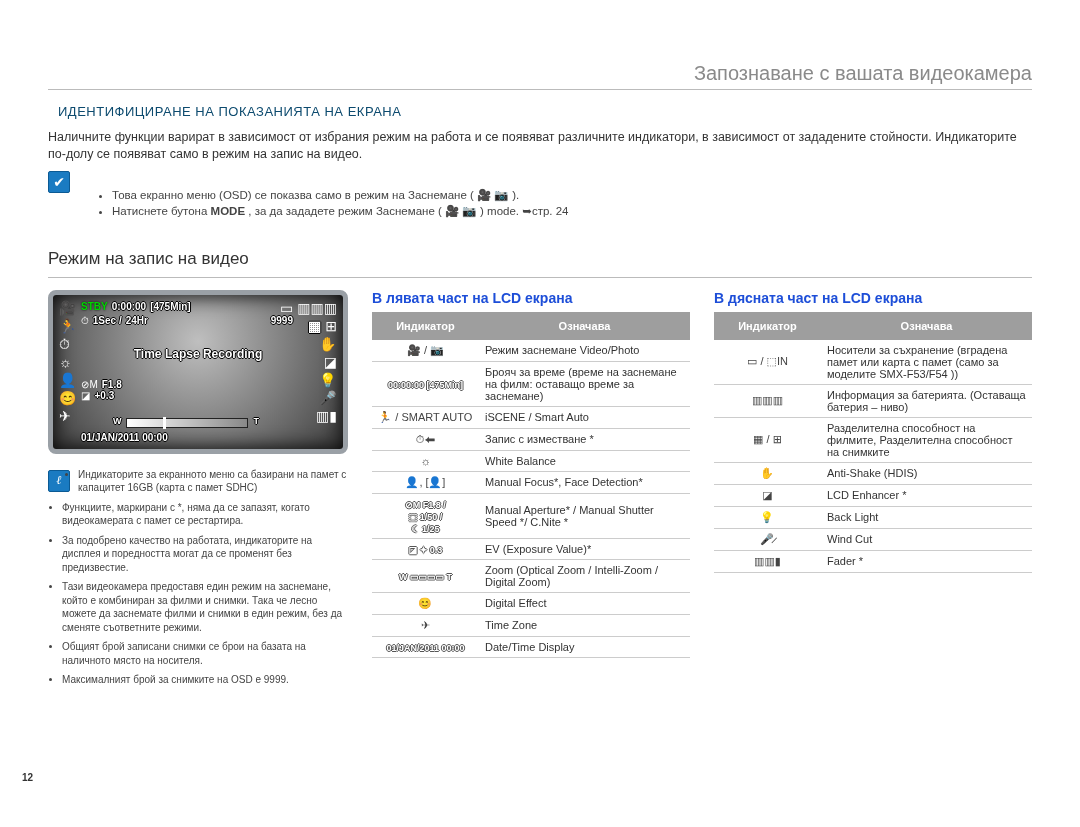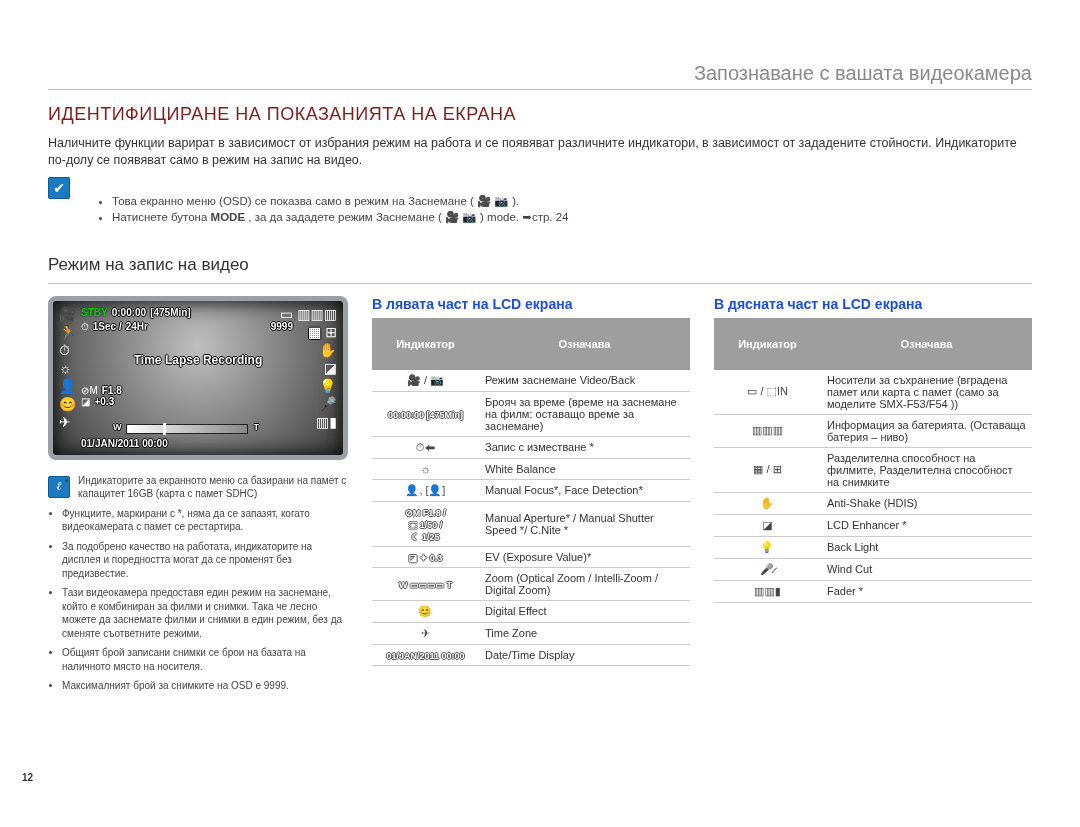--- a/index.html
+++ b/index.html
@@ -22,24 +22,24 @@
     font-size: 20px;
     color: #8a8a8a;
     padding-bottom: 4px;
   }
   hr.top {
     border: none;
     border-top: 1px solid #bbb;
     margin: 0 0 14px 0;
   }
   h1.section-title {
-    font-size: 18px;
+    font-size: 13px;
     font-weight: 500;
-    color: #7f1d1d;
-    margin: 0 0 10px 0;
+    color: #0c4a6e;
+    margin: 0 0 10px 10px;
     letter-spacing: .5px;
   }
   p.intro {
     font-size: 12.5px;
     color: #333;
     margin: 0 0 8px 0;
     line-height: 1.35;
   }
   .tip-row {
     display: flex;
@@ -141,21 +141,21 @@
   }
   table.ind {
     width: 100%;
     border-collapse: collapse;
     font-size: 11px;
   }
   table.ind th {
     background: #9e9e9e;
     color: #fff;
     font-weight: bold;
-    padding: 20px 6px;
+    padding: 8px 6px;
     text-align: center;
     font-size: 11px;
   }
   table.ind td {
     border-bottom: 1px solid #ccc;
     padding: 4px 6px;
     vertical-align: middle;
     color:#333;
   }
   table.ind td.ic { text-align:center; width:95px; font-size:11px; color:#444; }
@@ -284,25 +284,29 @@
       <table class="ind">
         <thead>
             <tr>
           <th>Индикатор</th>
           <th>Означава</th>
         </tr>
           </thead>
         <tbody id="left-tbody">
             <tr>
               <td class="ic"><span class="icn">🎥 / 📷</span></td>
-              <td>Режим заснемане Video/Back</td>
+              <td>Режим заснемане Video/Photo</td>
             </tr>
             <tr>
               <td class="ic"><span class="small-outline">00:00:00 [475Min]</span></td>
               <td>Брояч за време (време на заснемане на филм: оставащо време за заснемане)</td>
+            </tr>
+            <tr>
+              <td class="ic"><span class="icn">🏃 / SMART AUTO</span></td>
+              <td>iSCENE / Smart Auto</td>
             </tr>
             <tr>
               <td class="ic"><span class="icn">⏱⬅</span></td>
               <td>Запис с изместване *</td>
             </tr>
             <tr>
               <td class="ic"><span class="icn">☼</span></td>
               <td>White Balance</td>
             </tr>
             <tr>

